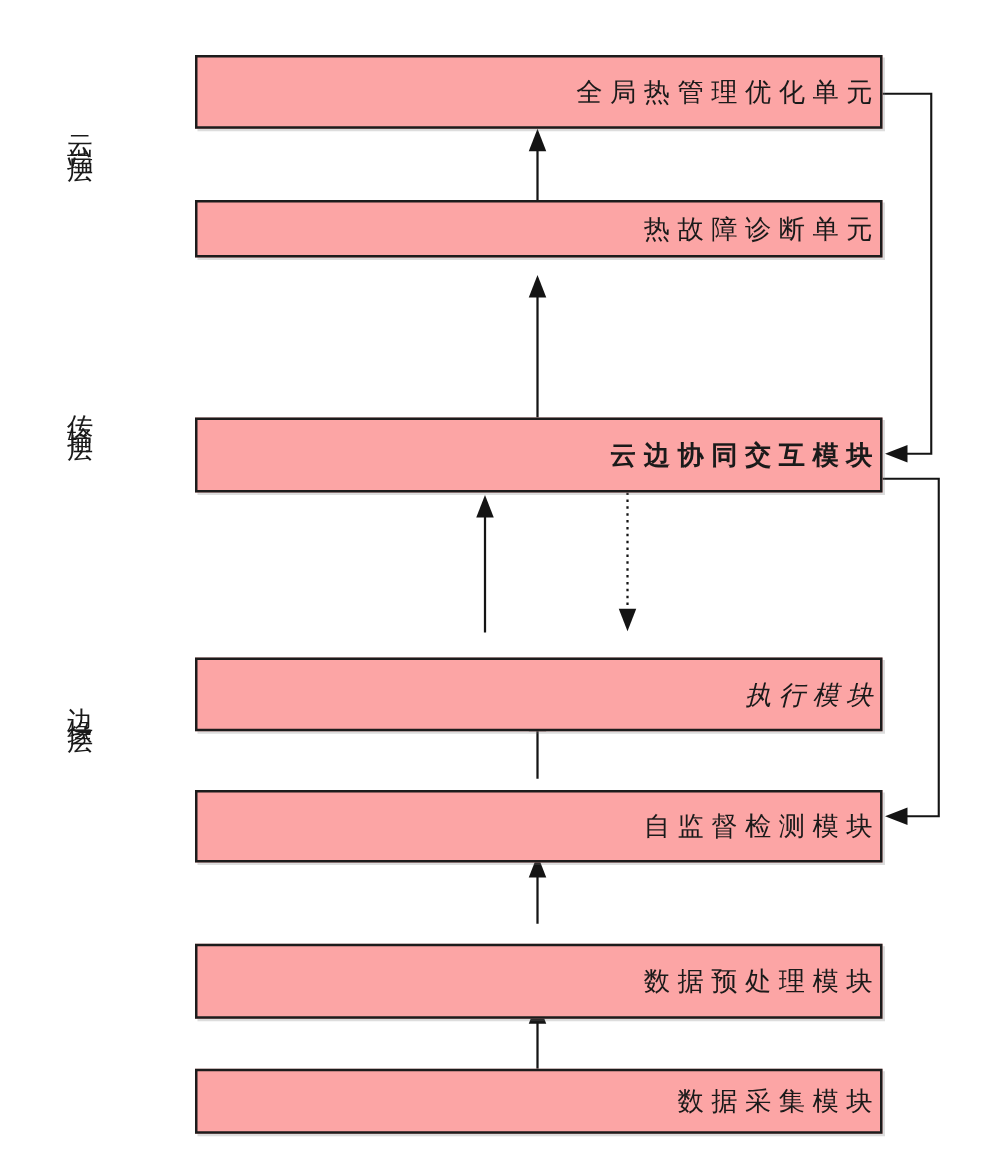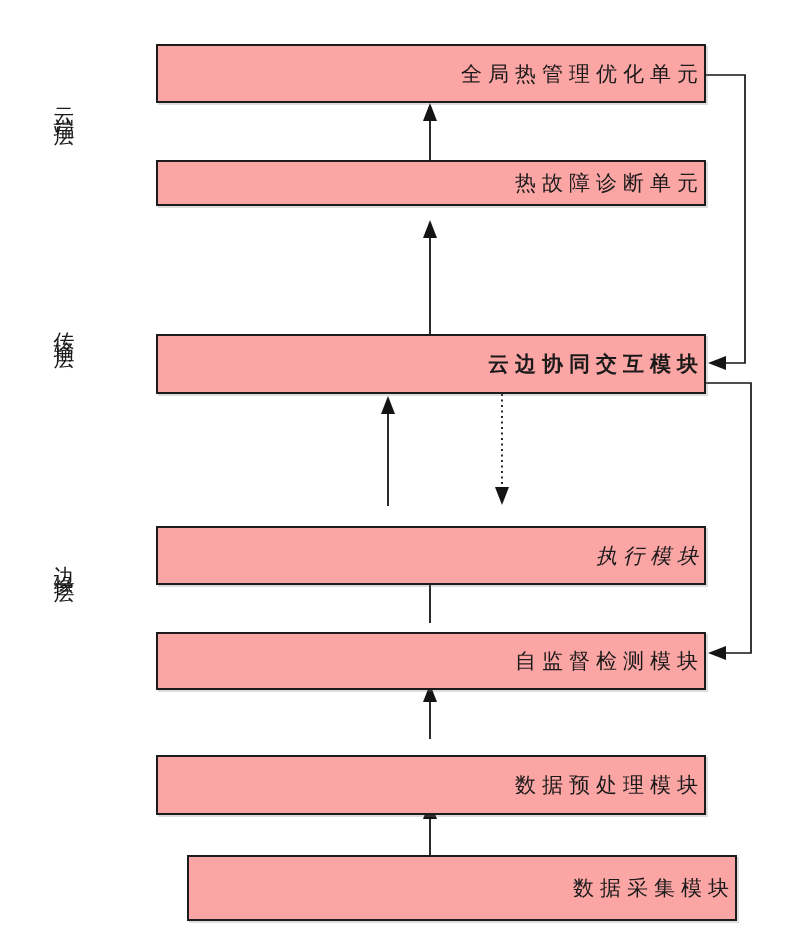--- a/index.html
+++ b/index.html
@@ -133,17 +133,17 @@
   </div>
 
   <div class="module-box" style="top:632px; height:58px;">
     <span class="module-label">自监督检测模块</span>
   </div>
 
   <div class="module-box" style="top:739px; height:60px;margin-top:16px;">
     <span class="module-label">数据预处理模块</span>
   </div>
 
-  <div class="module-box" style="top:855px; height:66px;margin-left:31px;">
+  <div class="module-box" style="top:855px; height:52px;">
     <span class="module-label">数据采集模块</span>
   </div>
 
 </div>
 
 </body></html>

